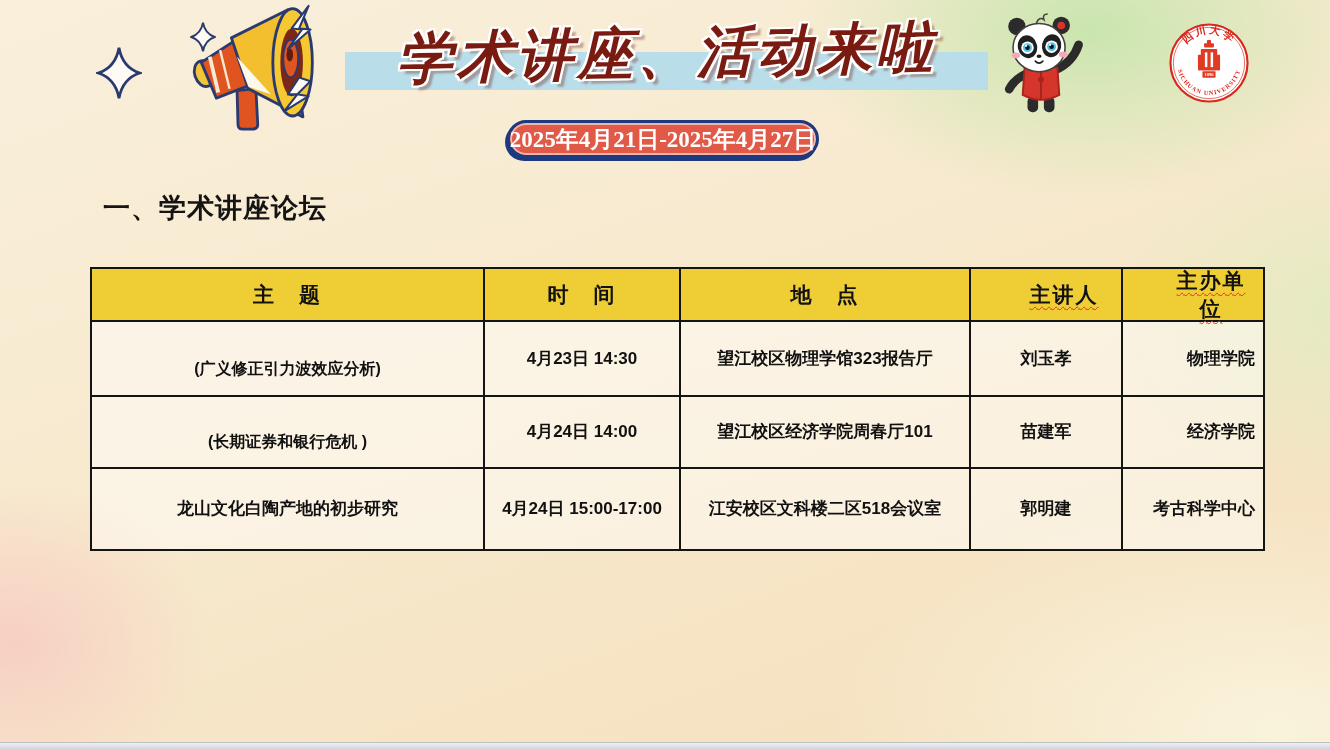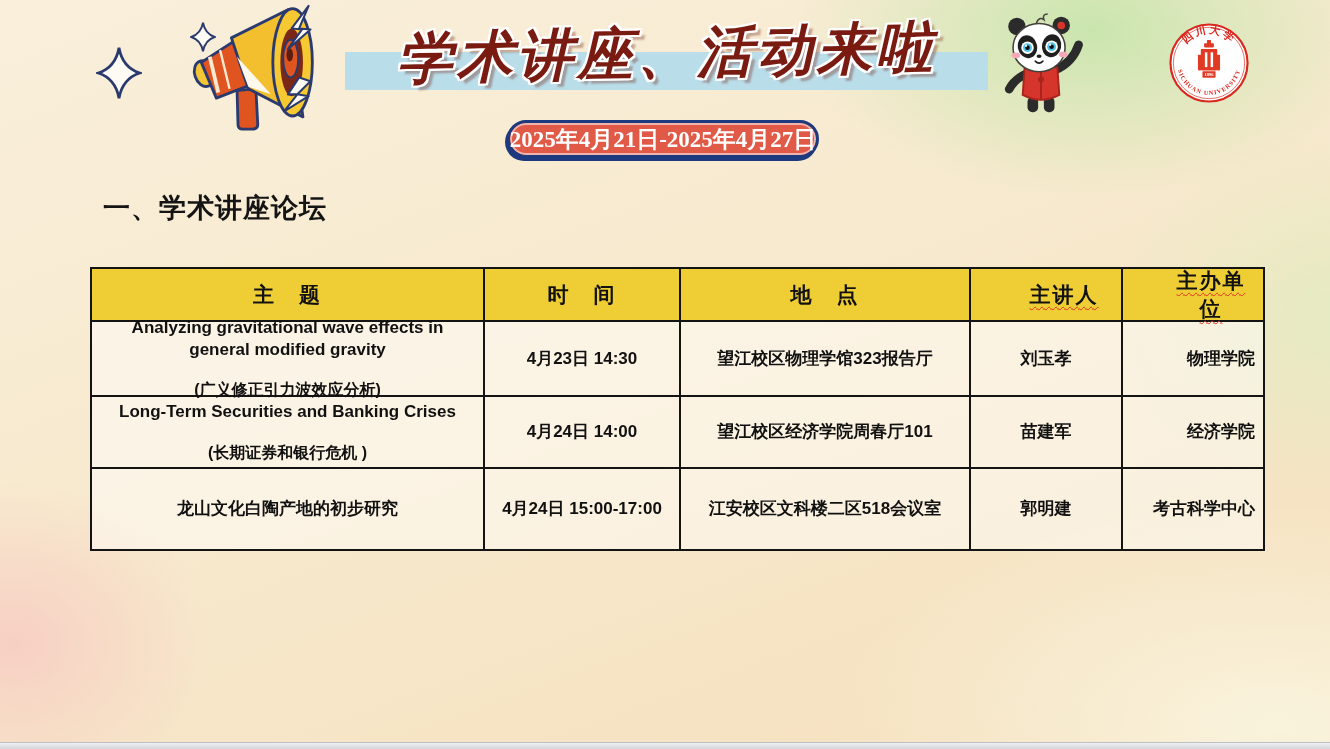--- a/index.html
+++ b/index.html
@@ -186,30 +186,28 @@
         <span>地　点</span>
       </div>
     <div class="cell head">
         <span class="misspell">主讲人</span>
       </div>
     <div class="cell head no-r">
         <span class="misspell">主办单位</span>
       </div>
 
     <div class="cell data">
-      <div>Analyzing gravitational wave effects in general modified gravity</div>
       <div class="topic-sub">(广义修正引力波效应分析)</div>
     </div>
     <div class="cell data">4月23日 14:30</div>
     <div class="cell data">望江校区物理学馆323报告厅</div>
     <div class="cell data">刘玉孝</div>
     <div class="cell data no-r">物理学院</div>
 
     <div class="cell data">
-      <div>Long-Term Securities and Banking Crises</div>
       <div class="topic-sub">(长期证券和银行危机 )</div>
     </div>
     <div class="cell data">4月24日 14:00</div>
     <div class="cell data">望江校区经济学院周春厅101</div>
     <div class="cell data">苗建军</div>
     <div class="cell data no-r">经济学院</div>
 
     <div class="cell data no-b">
       <div>龙山文化白陶产地的初步研究</div>
     </div>

